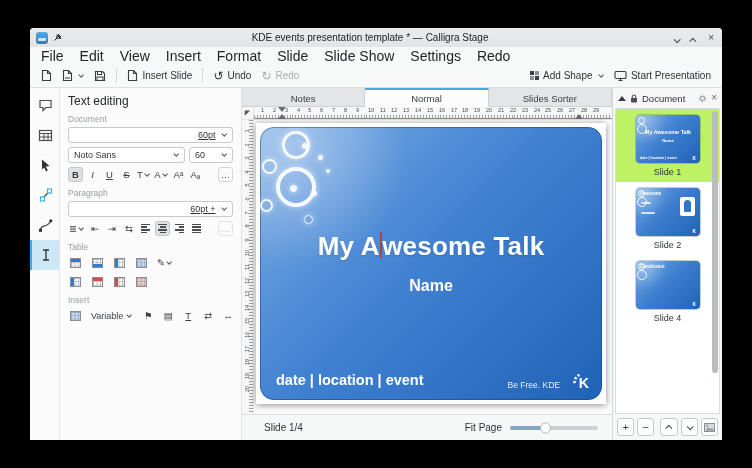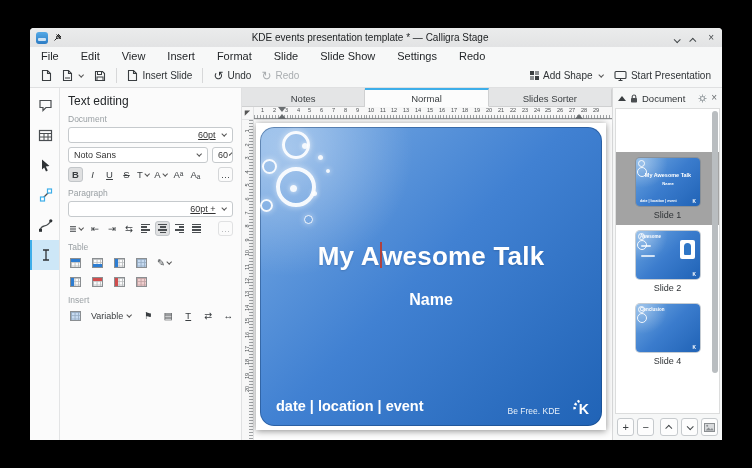--- a/index.html
+++ b/index.html
@@ -12,21 +12,21 @@
   .appicon::after{content:"";position:absolute;left:2px;top:6px;right:2px;height:3px;background:rgba(255,255,255,.75);border-radius:1px;}
   .pin { font-size:9px; color:#222; margin-right:4px; }
   .wtitle { flex:1; text-align:center; font-size:10px; color:#1b1e20; white-space:nowrap; overflow:hidden; }
   .winbtns { display:flex; gap:12px; align-items:center; padding-right:2px; }
   .chev { width:5px; height:5px; border-right:1.3px solid #44484b; border-bottom:1.3px solid #44484b; display:inline-block; }
   .chev.down{ transform:rotate(45deg) translateY(-1px); }
   .chev.up{ transform:rotate(-135deg) translateY(-1px); }
   .xglyph{ font-size:10px; color:#44484b; line-height:1; }
 
   
-  .menubar { height:17px; background:#f7f8f8; display:flex; align-items:center; gap:12px; padding:0 6px; font-size:11px; color:#232629; flex:none; }
+  .menubar { height:17px; background:#f7f8f8; display:flex; align-items:center; gap:6px; padding:0 6px; font-size:14px; color:#232629; flex:none; }
   .menubar span { padding:1px 5px; border-radius:2px; }
 
   
   .toolbar { height:24px; background:#f7f8f8; border-bottom:1px solid #dfe0e1; display:flex; align-items:center; padding:0 6px; font-size:10px; color:#2f3336; flex:none; }
   .tbtn { display:inline-flex; align-items:center; gap:4px; padding:2px 5px; border-radius:3px; }
   .tsep { width:1px; height:15px; background:#d7d8d9; margin:0 5px; }
   .tspacer { flex:1; }
   .gray { color:#a9adb0; }
   svg.ic { display:block; }
   .chevs { width:4.4px; height:4.4px; border-right:1.2px solid #555; border-bottom:1.2px solid #555; display:inline-block; transform:rotate(45deg); margin:0 1px 1px 2px; }
@@ -111,21 +111,21 @@
   .slider .fill { position:absolute; left:0; top:0; bottom:0; width:38%; background:#8aa6be; border-radius:2px; }
   .slider .knob { position:absolute; left:34%; top:50%; width:11px; height:11px; border-radius:50%; background:#fdfdfd; border:1px solid #b6babd; transform:translateY(-50%); }
 
   
   .rightdock { width:110px; border-left:1px solid #d8d9da; background:#f6f7f7; display:flex; flex-direction:column; flex:none; }
   .rdheader { height:20px; display:flex; align-items:center; gap:4px; padding:0 5px; font-size:9.5px; color:#2f3336; flex:none; }
   .tri { width:0; height:0; border-left:4px solid transparent; border-right:4px solid transparent; border-bottom:5px solid #3a3e41; }
   .rdsp { flex:1; }
   .slidelist { flex:1; background:#fff; border:1px solid #dcdddd; margin:0 2px; position:relative; overflow:hidden; }
   .slitem { padding:6px 4px 5px; text-align:center; }
-  .slitem.sel { background:#a3a3a3;margin-top:43px; }
+  .slitem.sel { background:#bef264; }
   .thumb { width:64px; height:48px; margin:0 auto; border-radius:4px; position:relative; overflow:hidden;
     background: radial-gradient(circle at 10% 10%, rgba(255,255,255,.35), rgba(255,255,255,0) 35%),
       linear-gradient(135deg, #6fa8e2 0%, #3b7ccd 50%, #2063b6 100%);
     box-shadow:0 0 0 1px rgba(90,110,130,.35); }
   .slabel { font-size:9px; color:#2f3336; margin-top:4px; }
   .mini { position:absolute; inset:0; color:#fff; }
   .mtitle { position:absolute; left:0; right:0; top:30%; text-align:center; font-size:7px; font-weight:bold; transform:scale(.78); }
   .msub { position:absolute; left:0; right:0; top:48%; text-align:center; font-size:6px; font-weight:bold; transform:scale(.7); }
   .mfoot { position:absolute; left:4px; bottom:3px; font-size:6px; font-weight:bold; transform:scale(.6); transform-origin:0 100%; white-space:nowrap; }
   .mtop { position:absolute; left:4px; top:3px; font-size:6px; font-weight:bold; transform:scale(.75); transform-origin:0 0; white-space:nowrap; }
@@ -275,21 +275,21 @@
         <div class="combo" style="flex:1">
           <span class="val right">60pt</span>
           <span class="chevs"></span>
         </div>
       </div>
       <div class="row">
         <div class="combo" style="flex:1">
           <span class="val">Noto Sans</span>
           <span class="chevs"></span>
         </div>
-        <div class="combo" style="width:21px">
+        <div class="combo" style="width:44px">
           <span class="val">60</span>
           <span class="chevs"></span>
         </div>
       </div>
       <div class="row" style="gap:2px">
         <span class="ib pressed">
             <b>B</b>
           </span>
         <span class="ib">
             <i>I</i>
@@ -526,20 +526,29 @@
                 <span class="brand">Be Free. KDE</span>
                 <svg width="20" height="20" viewBox="0 0 24 24">
                     <path d="M9 3.5 A 9.5 9.5 0 0 0 3.5 15" stroke="#fff" stroke-width="3" fill="none" stroke-dasharray="2.6 2.2"></path>
                     <text x="8" y="19" font-size="17" font-weight="bold" fill="#fff" font-family="Liberation Sans, sans-serif">K</text>
                   </svg>
               </div>
             </div>
           </div>
         </div>
       </div>
+      <div class="statusbar">
+        <span class="sl">Slide 1/4</span>
+        <span class="sp"></span>
+        <span>Fit Page</span>
+        <span class="slider">
+            <span class="fill"></span>
+            <span class="knob"></span>
+          </span>
+      </div>
     </div>
 
     <div class="rightdock">
       <div class="rdheader">
         <span class="tri"></span>
         <svg width="8" height="9" viewBox="0 0 8 9">
             <rect x="1" y="4" width="6" height="4.5" rx="0.8" fill="#4a4e51"></rect>
             <path d="M2.2 4 V2.8 a1.8 1.8 0 0 1 3.6 0 V4" stroke="#4a4e51" stroke-width="1.1" fill="none"></path>
           </svg>
         <span>Document</span>

